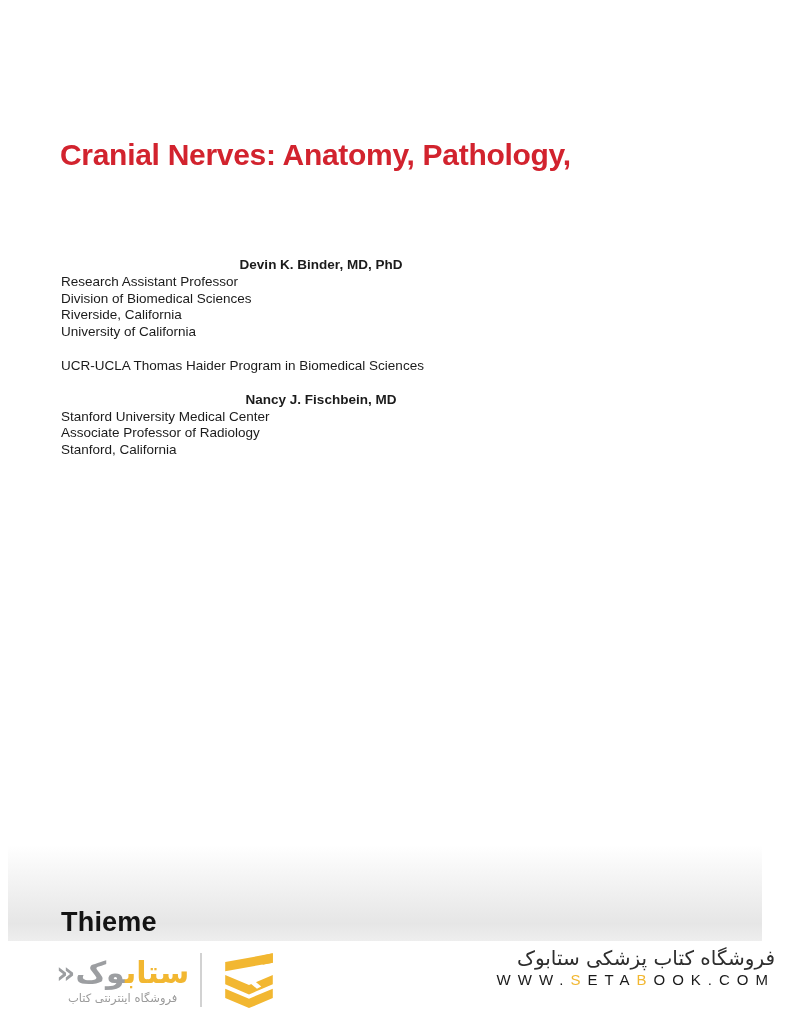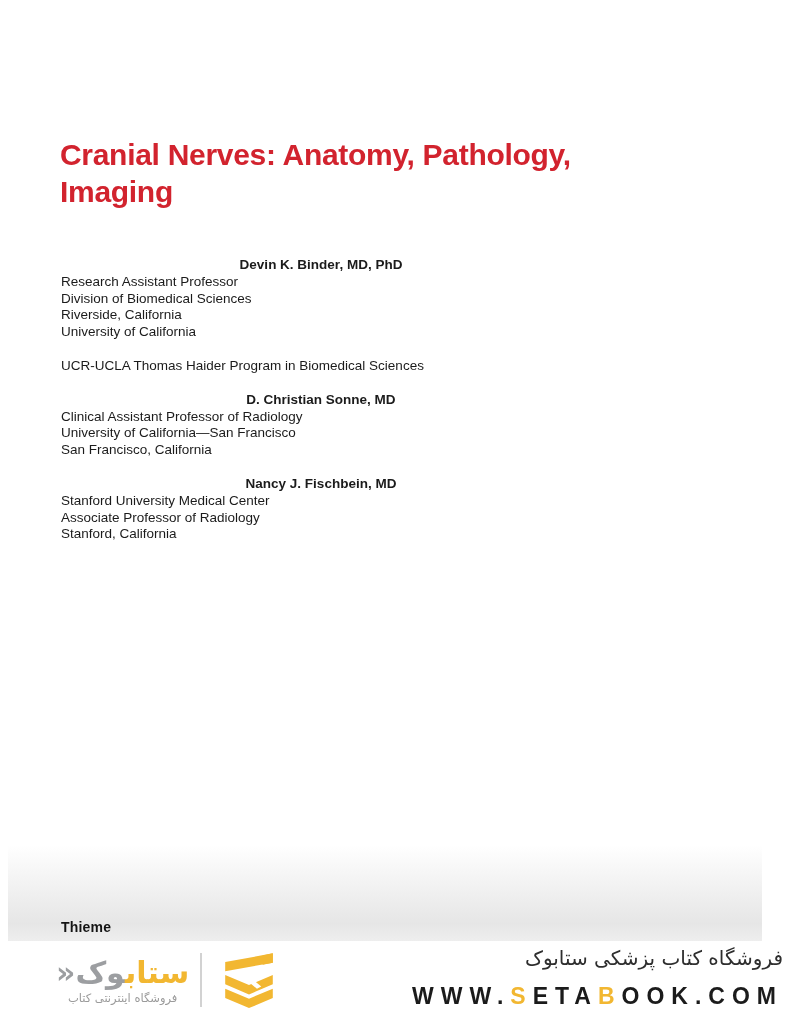--- a/index.html
+++ b/index.html
@@ -25,21 +25,21 @@
   .author-name { font-weight:bold;text-align:center; }
 
   
   .scan-shade {
     position:absolute; left:8px; top:845px; width:754px; height:96px; z-index:0;
     background:linear-gradient(180deg, rgba(228,228,228,0) 0%, rgba(224,224,224,0.55) 55%, #e6e6e6 82%, #eeeeee 100%);
   }
 
   
   .publisher { position:absolute; left:61px; top:907px; z-index:1; color:#141414; }
-  .publisher-name { font-size:14px; font-weight:600; letter-spacing:0.2px;margin-top:12px; }
+  .publisher-name { font-size:27px; font-weight:600; letter-spacing:0.2px; }
   .publisher-imprint { margin-top:3px; font-size:13.5px; color:#8a8a8a; letter-spacing:0.4px; }
 
   
   .footer {
     position:absolute; left:0; bottom:0; width:791px; height:80px;
     background:#ffffff; z-index:2;
   }
   .logo { position:absolute; left:56px; top:8px; display:flex; align-items:center; gap:11px; }
   .logo-text { display:flex; flex-direction:column; align-items:center; }
   .wordmark {
@@ -48,58 +48,52 @@
   }
   .wm-y { color:var(--brand-yellow,#F2B731); }
   .wm-g { color:var(--brand-gray,#9C9EA1); }
   .logo-tagline {
     font-family:"DejaVu Sans", sans-serif; font-size:11.5px; color:#9b9b9b;
     margin-top:2px; white-space:nowrap;
   }
   .logo-divider { width:2px; height:54px; background:#d2d2d2; }
   .emblem { width:72px; height:62px; color:var(--brand-yellow,#F2B731); }
 
-  .footer-right { position:absolute; right:8px; top:4px; text-align:right; }
+  .footer-right { position:absolute; right:16px; top:4px; text-align:right; }
   .store-line {
     font-family:"DejaVu Sans", sans-serif; font-size:20px; color:#2e2e2e;
     line-height:1.3; white-space:nowrap;
   }
   .url-line {
-    font-size:23px; font-weight:bold; color:#1b1b1b;
-    letter-spacing:7px; margin-top:12px; white-space:nowrap;
+    font-size:15px; font-weight:normal; color:#1b1b1b;
+    letter-spacing:7px; margin-top:0; white-space:nowrap;
   }
   .url-yellow { color:var(--brand-yellow,#F2B731); }
 </style>
 </head>
 <body>
 
 <div class="page">
 
-  <h1 class="title"><span>Cranial Nerves: Anatomy, Pathology,</span><br><span>Imaging</span></h1>
+  <h1 class="title"><span>Cranial Nerves: Anatomy, Pathology,</span><br></h1>
 
   <div class="authors">
 
     <div class="author-block">
       <div class="author-name">Devin K. Binder, MD, PhD</div>
       <div class="author-line">Research Assistant Professor</div>
       <div class="author-line">Division of Biomedical Sciences</div>
       <div class="author-line">Riverside, California</div>
       <div class="author-line">University of California</div>
     </div>
 
     <div class="author-block">
       <div class="author-line">UCR-UCLA Thomas Haider Program in Biomedical Sciences</div>
     </div>
 
-    <div class="author-block">
-      <div class="author-name">D. Christian Sonne, MD</div>
-      <div class="author-line">Clinical Assistant Professor of Radiology</div>
-      <div class="author-line">University of California—San Francisco</div>
-      <div class="author-line">San Francisco, California</div>
-    </div>
 
     <div class="author-block">
       <div class="author-name">Nancy J. Fischbein, MD</div>
       <div class="author-line">Stanford University Medical Center</div>
       <div class="author-line">Associate Professor of Radiology</div>
       <div class="author-line">Stanford, California</div>
     </div>
 
   </div>
 

